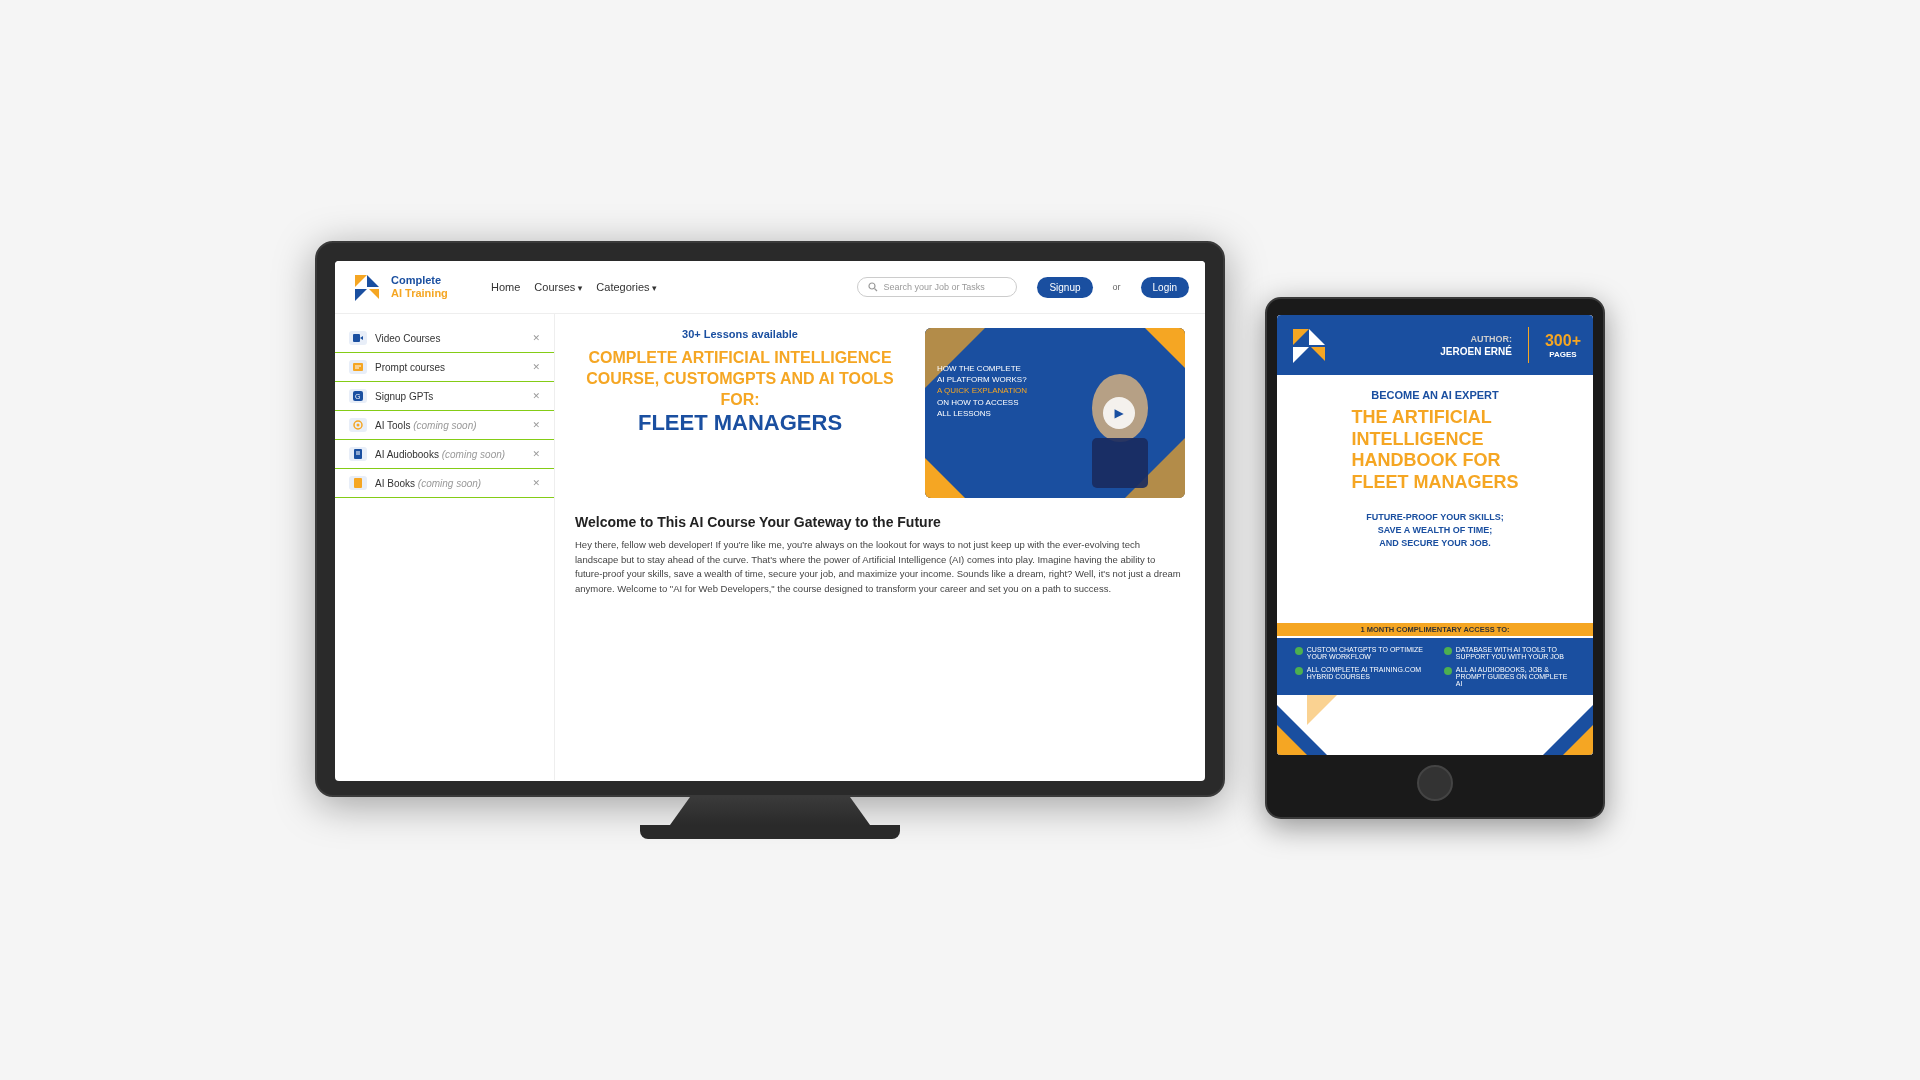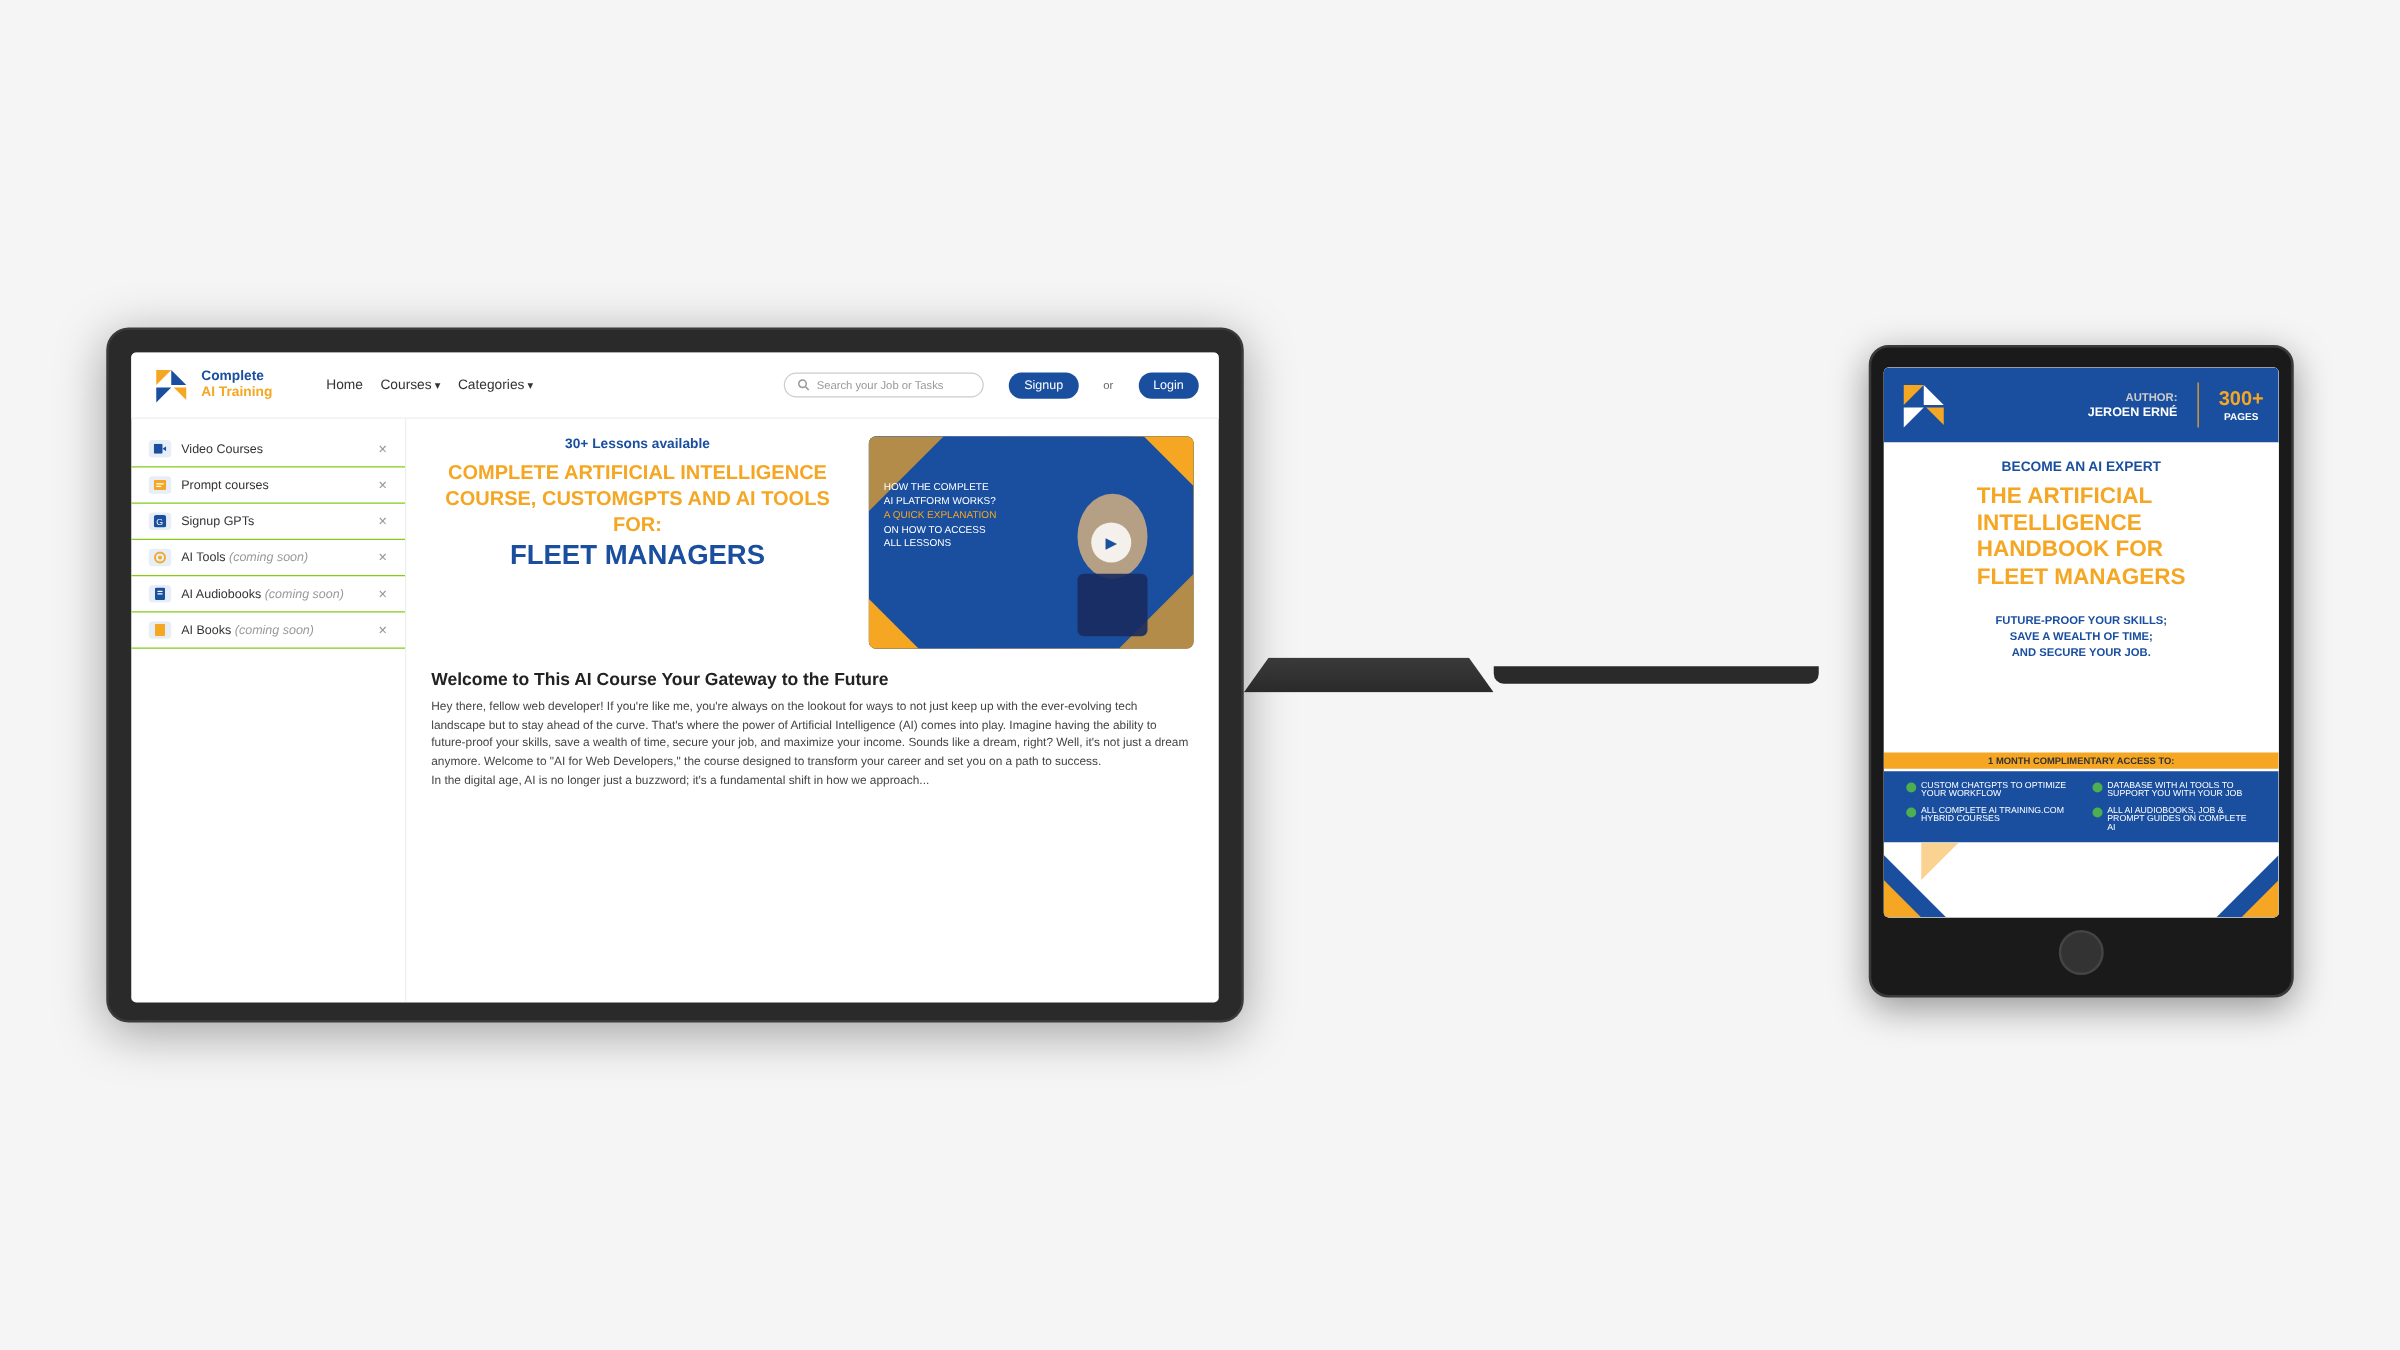--- a/index.html
+++ b/index.html
@@ -17,21 +17,21 @@
     .scene {
       display: flex;
       align-items: flex-end;
       gap: 40px;
       position: relative;
     }
 
     
     .monitor-wrapper {
       display: flex;
-      flex-direction: row;
+      flex-direction: column;
       align-items: center;
       justify-content: space-between;
     }
     .monitor-body {
       background: #2a2a2a;
       border-radius: 18px;
       padding: 18px 18px 14px 18px;
       box-shadow: 0 8px 40px rgba(0,0,0,0.35);
       border: 2px solid #3a3a3a;
     }
@@ -524,21 +524,20 @@
                   <div>ON HOW TO ACCESS</div>
                   <div>ALL LESSONS</div>
                 </div>
                 <div class="video-play-btn">▶</div>
               </div>
             </div>
 
             <div class="article-section">
               <h2>Welcome to This AI Course Your Gateway to the Future</h2>
               <p>Hey there, fellow web developer! If you're like me, you're always on the lookout for ways to not just keep up with the ever-evolving tech landscape but to stay ahead of the curve. That's where the power of Artificial Intelligence (AI) comes into play. Imagine having the ability to future-proof your skills, save a wealth of time, secure your job, and maximize your income. Sounds like a dream, right? Well, it's not just a dream anymore. Welcome to "AI for Web Developers," the course designed to transform your career and set you on a path to success.</p>
-              <p>In the digital age, AI is no longer just a buzzword; it's a fundamental shift in how we approach...</p>
             </div>
           </div>
         </div>
 
       </div>
     </div>
     <div class="monitor-stand"></div>
     <div class="monitor-base"></div>
   </div>
 

